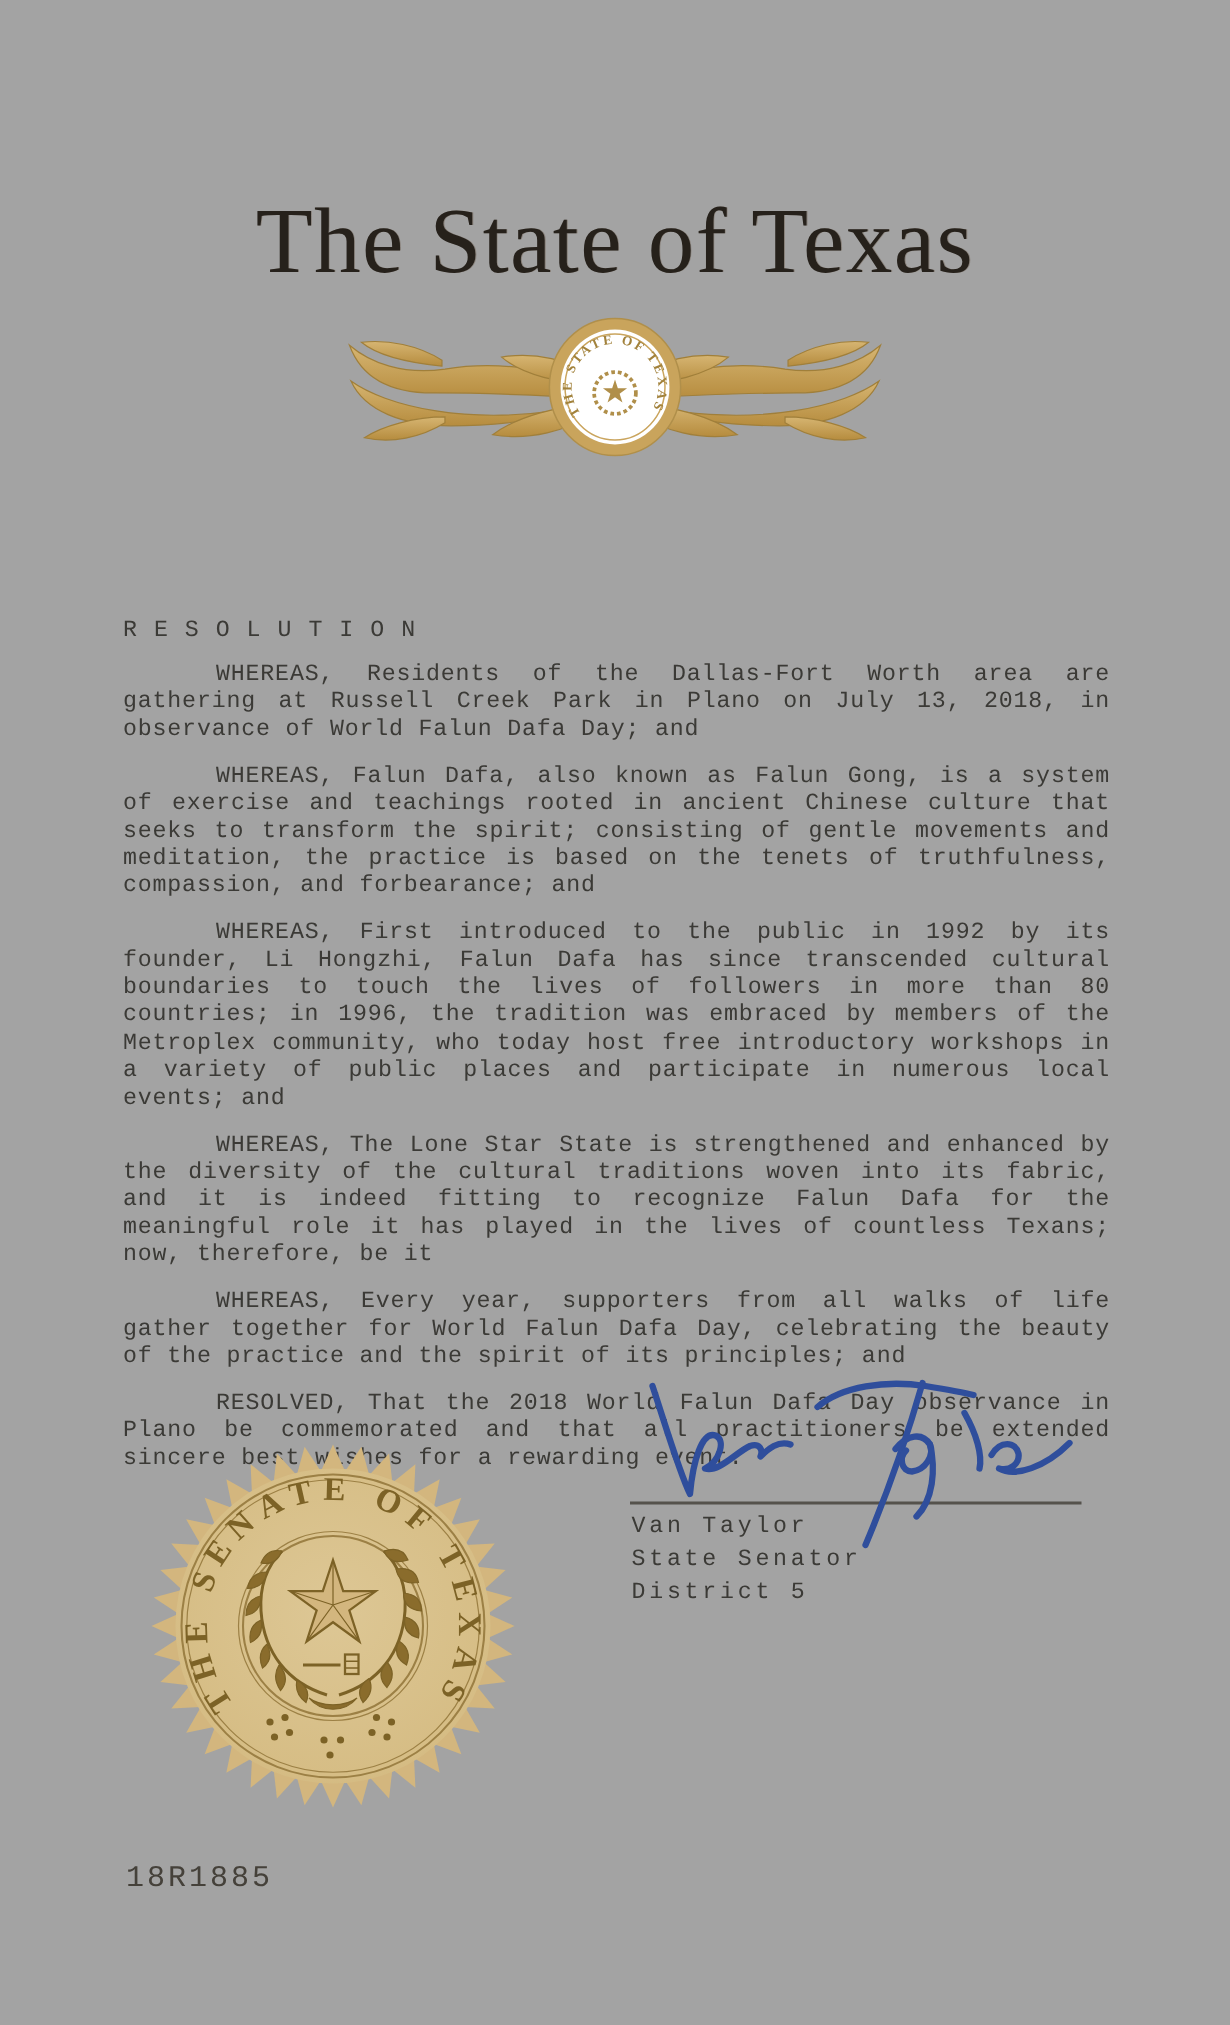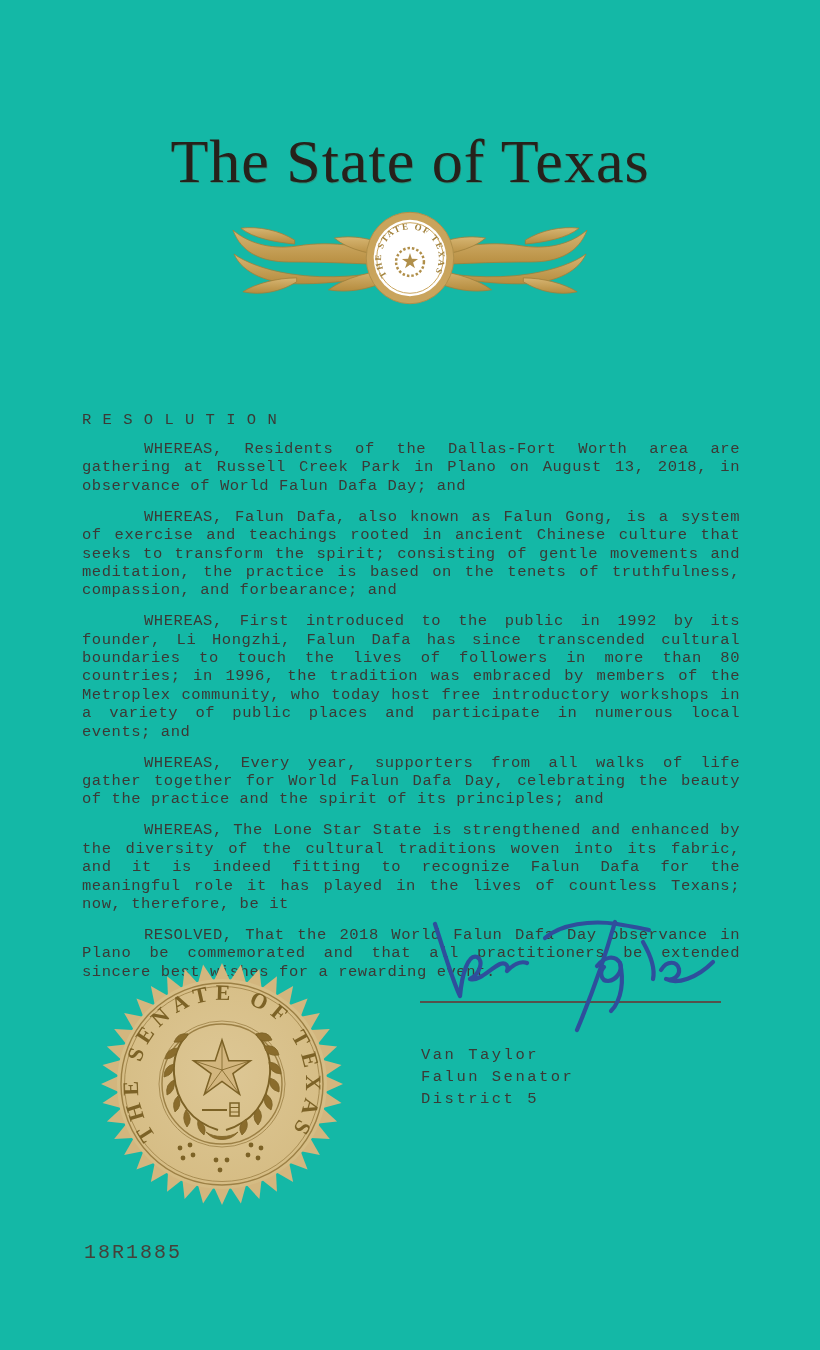--- a/index.html
+++ b/index.html
@@ -1,18 +1,18 @@
 <!DOCTYPE html>
 <html><head>
 <meta charset="utf-8">
 <style>
   html,body { margin:0; padding:0; background:#ffffff; }
   .page {
     position:relative; width:820px; height:1350px; margin:0 auto;
-    background:#14b8a6; overflow:hidden;
+    background:#a3a3a3; overflow:hidden;
     font-family:"Liberation Mono", monospace; color:#3b3a36;
   }
   .doc-title {
     position:absolute; top:126px; left:0; width:820px; margin:0;
     text-align:center;
     font-family:"Liberation Serif", serif; font-weight:400;
     font-size:62px; color:#26211b; letter-spacing:1px;
     text-shadow:0.6px 0.6px 0 rgba(90,70,50,0.35);
   }
   .ornament { position:absolute; top:210px; left:calc(50% - 179px); width:358px; height:96px; }
@@ -20,21 +20,21 @@
     position:absolute; top:411px; left:82px; width:658px;
     text-align:left; font-size:15.5px; color:#3b3a36; letter-spacing:1px;
   }
   .body-copy { position:absolute; top:440px; left:82px; width:658px; }
   .body-copy p {
     margin:0 0 12.5px 0; font-size:15.5px; line-height:18.4px;
     letter-spacing:0.55px; text-align:justify; text-indent:62px; color:#3b3a36;
   }
   .sig-svg { position:absolute; top:908px; left:405px; width:330px; height:132px; z-index:3; }
   .sig-line { position:absolute; top:1001px; left:420px; width:301px; height:1.5px; background:#55524c; z-index:2; }
-  .sig-block { position:absolute; top:1006px; left:421px; font-size:15.5px; line-height:22px; letter-spacing:2.5px; color:#3b3a36; z-index:1;margin-top:38px; }
+  .sig-block { position:absolute; top:1006px; left:421px; font-size:15.5px; line-height:22px; letter-spacing:2.5px; color:#3b3a36; z-index:1; }
   .seal-svg { position:absolute; top:962px; left:100px; width:244px; height:244px; }
   .doc-number { position:absolute; top:1241px; left:84px; font-size:20px; letter-spacing:2px; color:#45413a; }
 </style>
 </head>
 <body>
 
 <div class="page">
 
   <h1 class="doc-title">The State of Texas</h1>
 
@@ -64,43 +64,43 @@
     <text font-family="Liberation Serif, serif" font-size="9" font-weight="bold" fill="#a2823c" letter-spacing="1">
       <textPath href="#marc" textLength="125" lengthAdjust="spacing">THE STATE OF TEXAS</textPath>
     </text>
     <circle cx="180" cy="52" r="14" fill="none" stroke="#b08f4a" stroke-width="2.5" stroke-dasharray="2.5,2"></circle>
     <polygon points="180,43 181.9,48.8 188.1,48.9 183.1,52.5 185,58.4 180,54.8 175,58.4 176.9,52.5 171.9,48.9 178.1,48.8" fill="#b08f4a"></polygon>
   </svg>
 
   <div class="res-heading">R E S O L U T I O N</div>
 
   <div class="body-copy">
-    <p>WHEREAS, Residents of the Dallas-Fort Worth area are gathering at Russell Creek Park in Plano on August 13, 2018, in observance of World Falun Dafa Day; and</p>
+    <p>WHEREAS, Residents of the Dallas-Fort Worth area are gathering at Russell Creek Park in Plano on July 13, 2018, in observance of World Falun Dafa Day; and</p>
     <p>WHEREAS, Falun Dafa, also known as Falun Gong, is a system of exercise and teachings rooted in ancient Chinese culture that seeks to transform the spirit; consisting of gentle movements and meditation, the practice is based on the tenets of truthfulness, compassion, and forbearance; and</p>
     <p>WHEREAS, First introduced to the public in 1992 by its founder, Li Hongzhi, Falun Dafa has since transcended cultural boundaries to touch the lives of followers in more than 80 countries; in 1996, the tradition was embraced by members of the Metroplex community, who today host free introductory workshops in a variety of public places and participate in numerous local events; and</p>
+    <p>WHEREAS, The Lone Star State is strengthened and enhanced by the diversity of the cultural traditions woven into its fabric, and it is indeed fitting to recognize Falun Dafa for the meaningful role it has played in the lives of countless Texans; now, therefore, be it</p>
     <p>WHEREAS, Every year, supporters from all walks of life gather together for World Falun Dafa Day, celebrating the beauty of the practice and the spirit of its principles; and</p>
-    <p>WHEREAS, The Lone Star State is strengthened and enhanced by the diversity of the cultural traditions woven into its fabric, and it is indeed fitting to recognize Falun Dafa for the meaningful role it has played in the lives of countless Texans; now, therefore, be it</p>
     <p>RESOLVED, That the 2018 World Falun Dafa Day observance in Plano be commemorated and that all practitioners be extended sincere best wishes for a rewarding event.</p>
   </div>
 
   <svg class="sig-svg" viewBox="0 0 330 132">
     <g fill="none" stroke="#2f4e9c" stroke-width="4.2" stroke-linecap="round" stroke-linejoin="round">
       <path d="M30,16 C38,40 48,74 55,88 C57,66 63,46 72,49 C79,52 75,66 65,71 C74,74 86,60 95,56 C101,54 104,58 102,63 C107,58 114,52 122,55"></path>
       <path d="M140,30 C156,16 186,12 212,16 C224,18 236,20 244,22"></path>
       <path d="M210,14 C202,42 188,84 172,122"></path>
       <path d="M192,58 C200,48 210,47 215,55 C218,62 212,72 203,73 C196,73 194,64 199,59"></path>
       <path d="M215,55 C219,72 217,92 206,103"></path>
       <path d="M238,34 C246,48 250,62 248,71"></path>
       <path d="M256,62 C262,52 272,53 274,61 C275,68 268,73 261,71 C272,77 292,70 308,54"></path>
     </g>
   </svg>
   <div class="sig-line"></div>
   <div class="sig-block">
     <div>Van Taylor</div>
-    <div>Falun Senator</div>
+    <div>State Senator</div>
     <div>District 5</div>
   </div>
 
   <svg class="seal-svg" viewBox="0 0 244 244">
     <defs>
       <radialGradient id="sg" cx="0.5" cy="0.45" r="0.7">
         <stop offset="0" stop-color="#ddc795"></stop>
           <stop offset="0.75" stop-color="#d6bd85"></stop>
           <stop offset="1" stop-color="#ccae74"></stop>
       </radialGradient>

